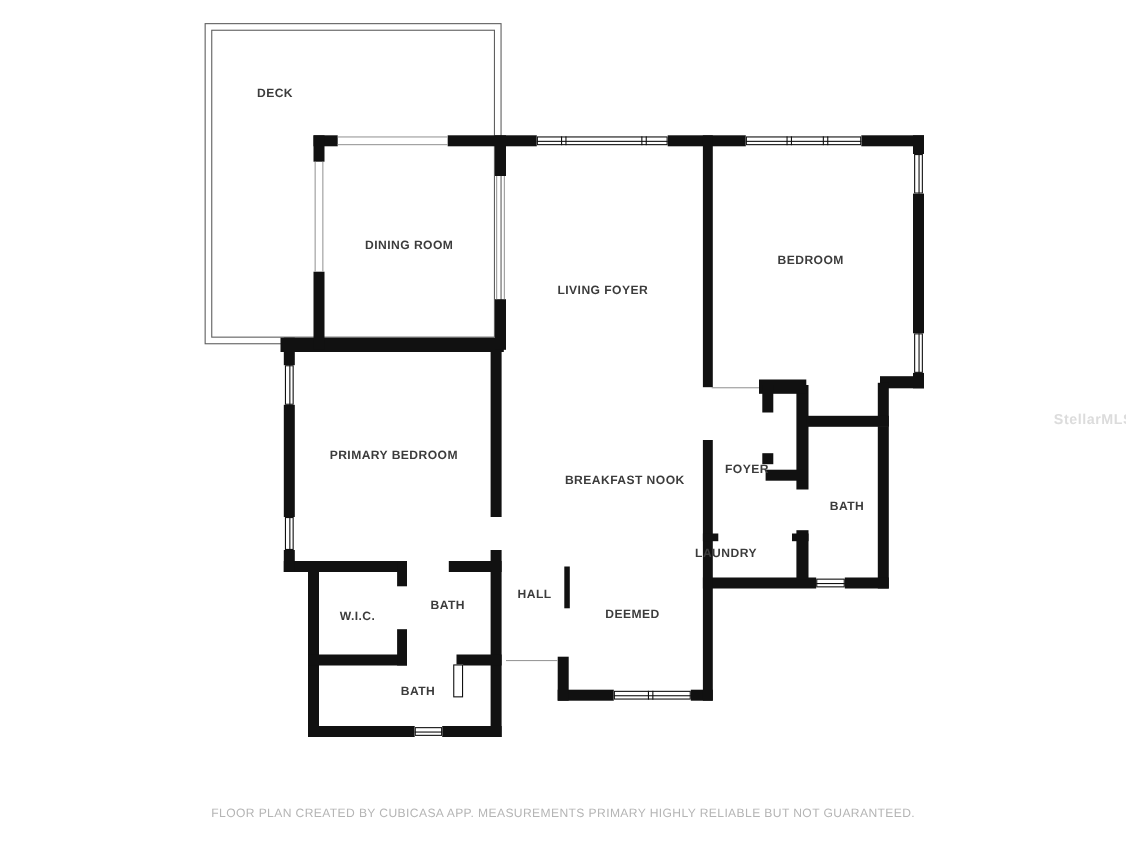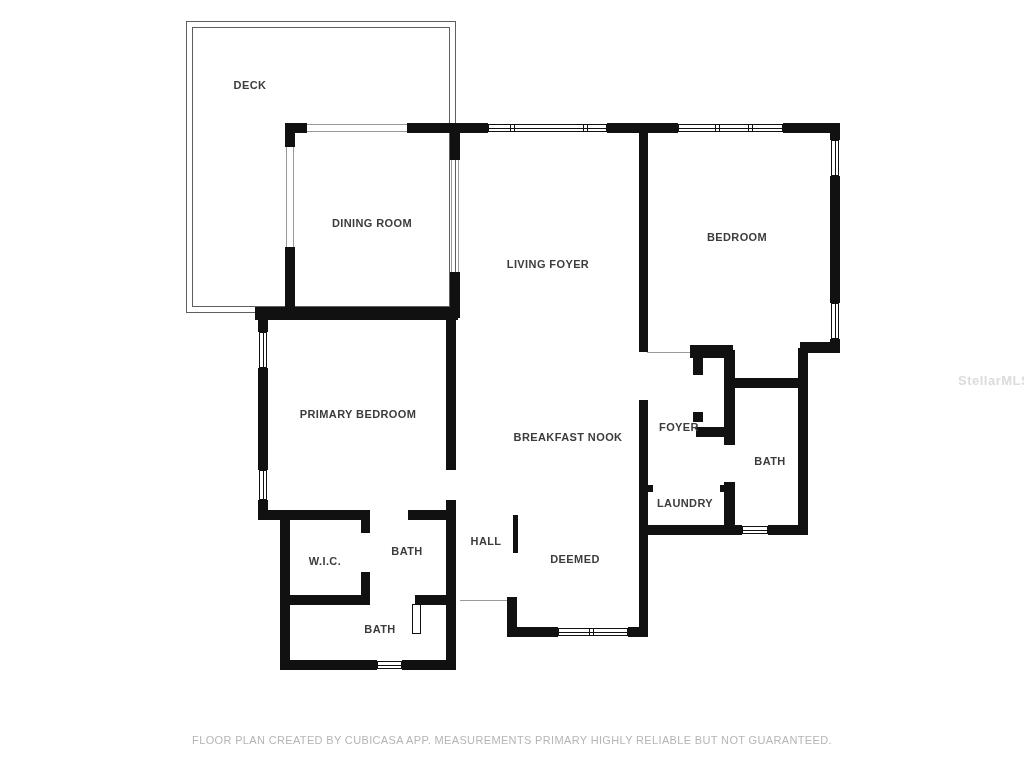--- a/index.html
+++ b/index.html
@@ -117,21 +117,21 @@
     <div class="oline" style="left: 460px; top: 600px; width: 47px; height: 1px;"></div>
     <div class="door-leaf" style="left: 412px; top: 604px; width: 9px; height: 30px;"></div>
     <div class="room-label" style="left: 250px; top: 85px;">DECK</div>
     <div class="room-label" style="left: 372px; top: 223px;">DINING ROOM</div>
     <div class="room-label" style="left: 548px; top: 264px;">LIVING FOYER</div>
     <div class="room-label" style="left: 737px; top: 237px;">BEDROOM</div>
     <div class="room-label" style="left: 358px; top: 414px;">PRIMARY BEDROOM</div>
     <div class="room-label" style="left: 568px; top: 437px;">BREAKFAST NOOK</div>
     <div class="room-label" style="left: 679px; top: 427px;">FOYER</div>
     <div class="room-label" style="left: 770px; top: 461px;">BATH</div>
-    <div class="room-label" style="left: 685px; top: 503px;">LAUNDRY</div>
+    <div class="room-label" style="left: 660px; top: 503px;">LAUNDRY</div>
     <div class="room-label" style="left: 325px; top: 561px;">W.I.C.</div>
     <div class="room-label" style="left: 407px; top: 551px;">BATH</div>
     <div class="room-label" style="left: 486px; top: 541px;">HALL</div>
     <div class="room-label" style="left: 575px; top: 559px;">DEEMED</div>
     <div class="room-label" style="left: 380px; top: 629px;">BATH</div>
   </div>
 
 <div class="watermark" style="left: 958px; top: 373px;">StellarMLS</div>
 
 <div class="footer">FLOOR PLAN CREATED BY CUBICASA APP. MEASUREMENTS PRIMARY HIGHLY RELIABLE BUT NOT GUARANTEED.</div>

